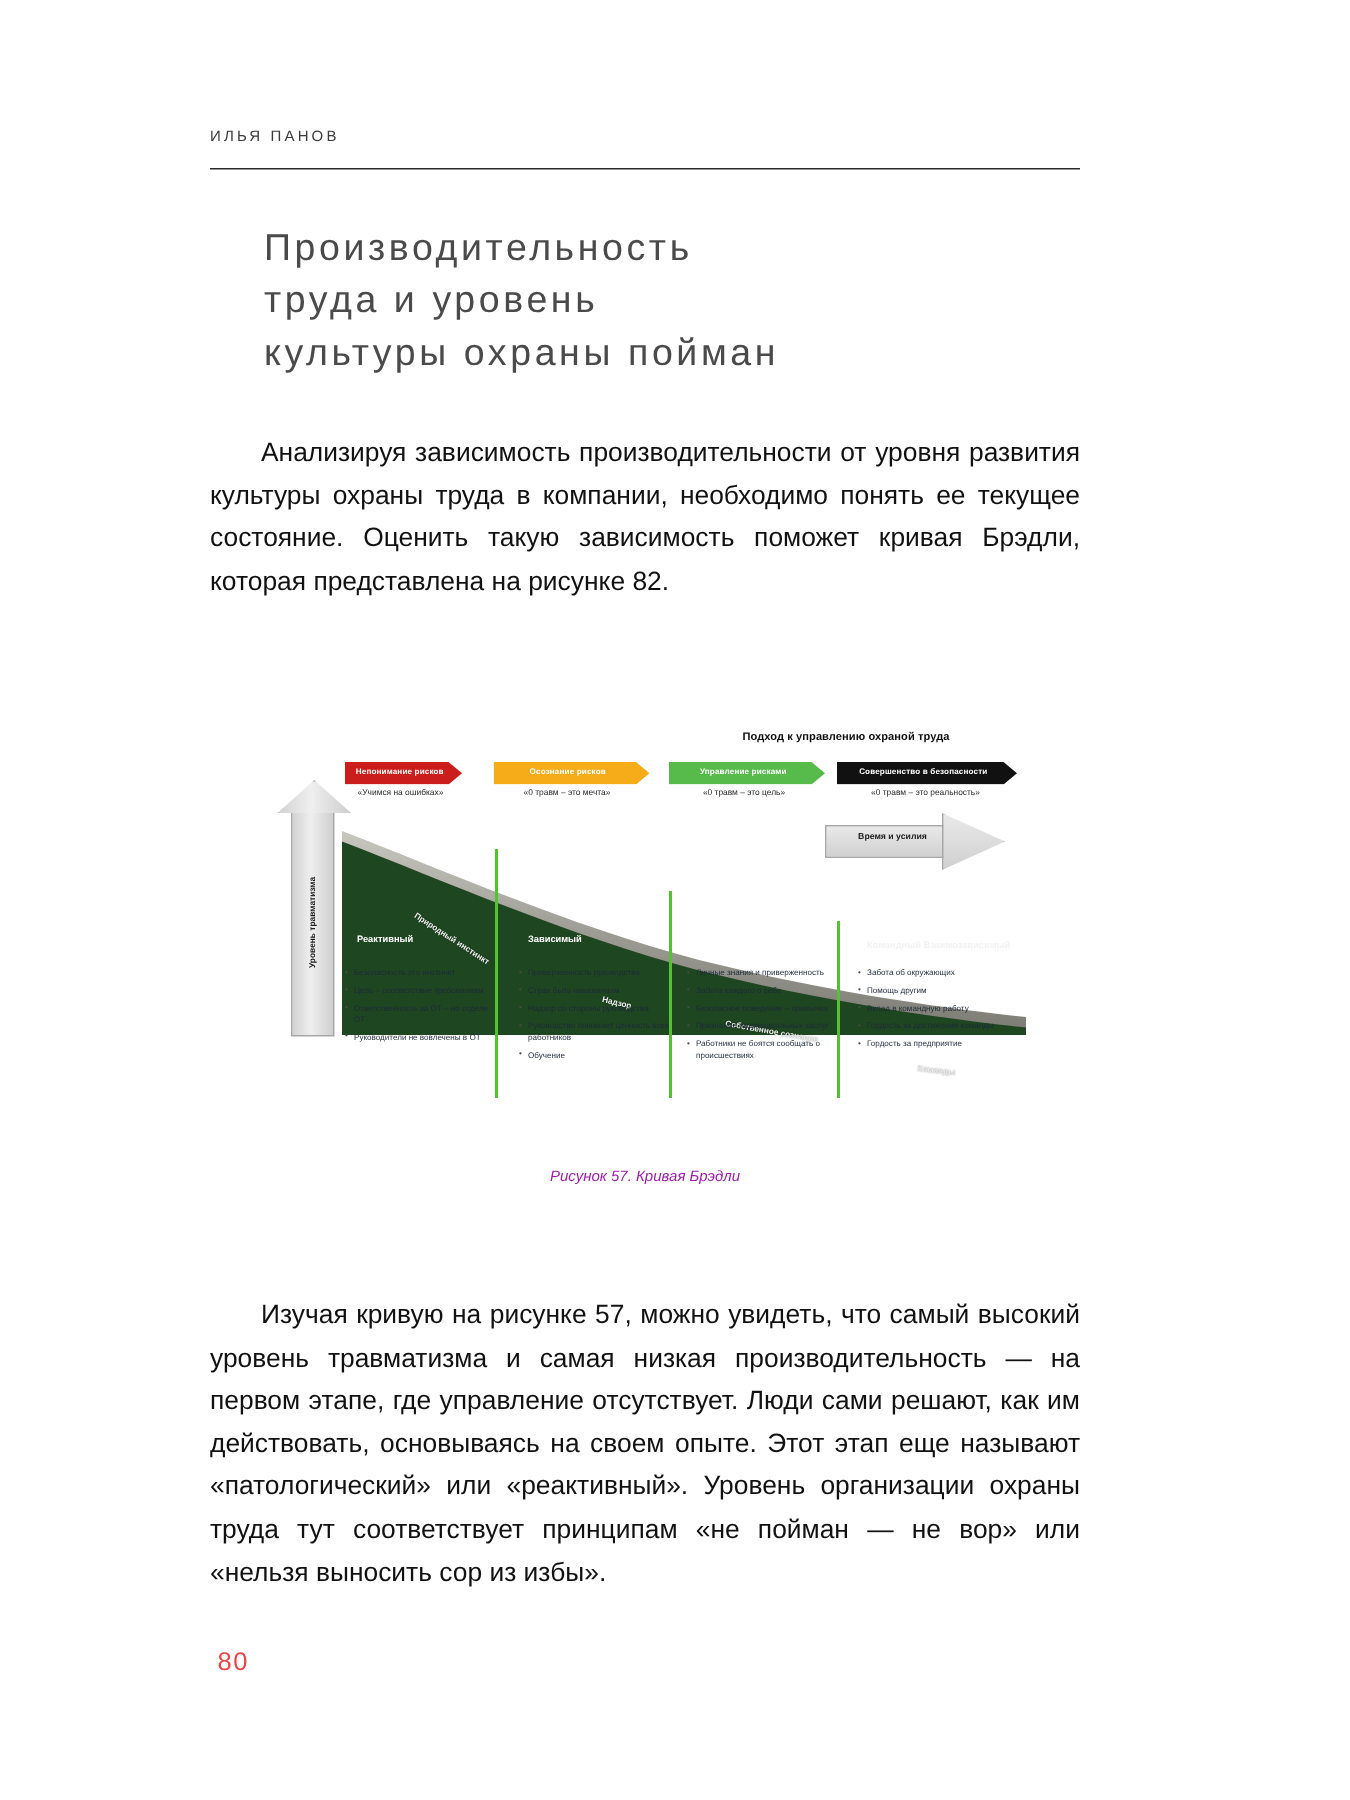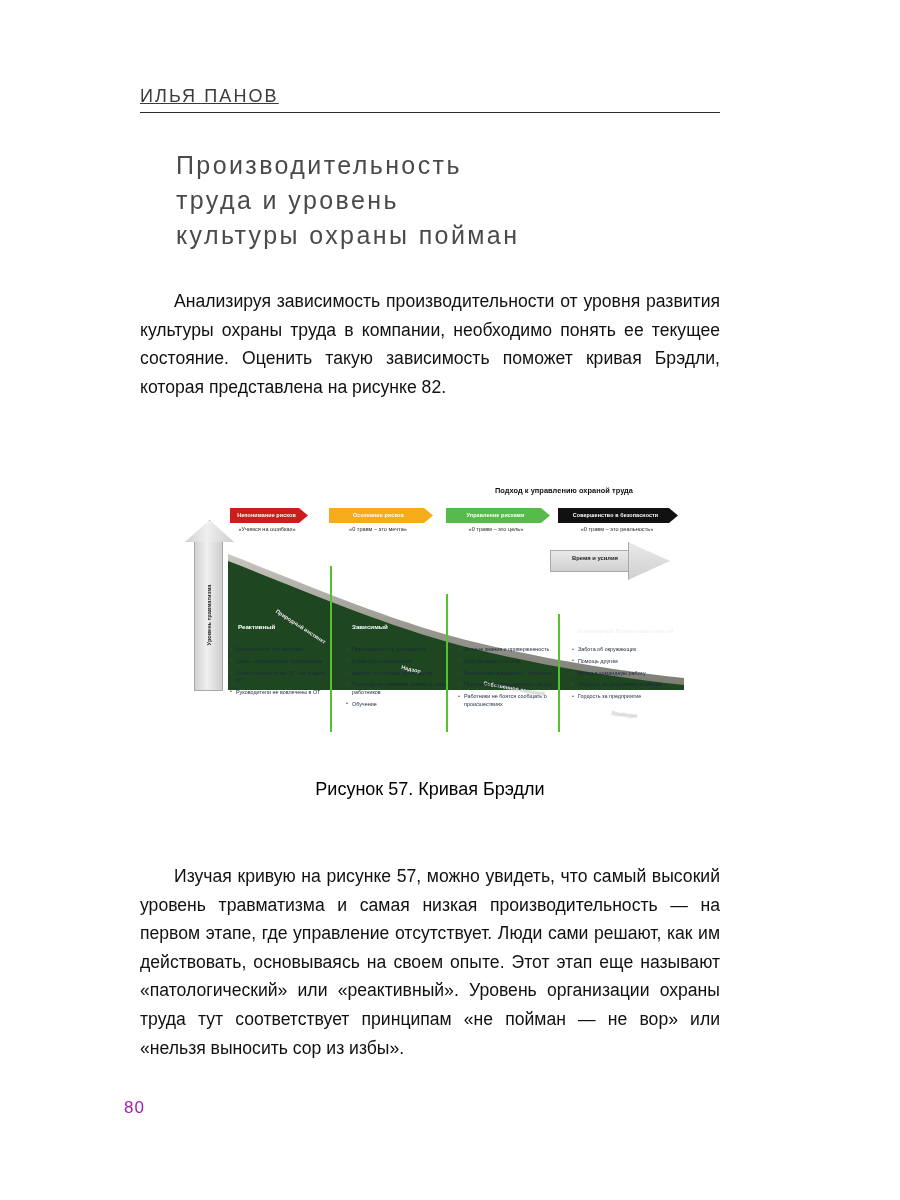--- a/index.html
+++ b/index.html
@@ -9,23 +9,22 @@
     font-family:"Liberation Sans", sans-serif;
     color:#000;
     overflow:hidden;
     position:relative;
   }
   .page{position:absolute;inset:0;}
 
   
   .runhead{
     position:absolute;left:140px;top:86px;width:580px;
-    font-size:18px;letter-spacing:2.1px;color:#3a3a3a;
+    font-size:10px;letter-spacing:2.1px;color:#3a3a3a;
     font-weight:400;
-    text-decoration:underline;
   }
   .runrule{
     position:absolute;left:140px;top:112px;width:580px;height:1px;
     background:#2b2b2b;
   }
 
   
   .chaptitle{
     position:absolute;left:176px;top:148px;width:560px;
     font-size:25px;line-height:35px;letter-spacing:2.4px;
@@ -40,27 +39,27 @@
     text-align:justify;
     color:#111;
   }
   .para.p1{top:287px;}
   .para.p2{top:842px;margin-top:20px;}
   .para .ind{display:inline-block;width:34px;}
 
   
   .figcaption{
     position:absolute;left:140px;top:779px;width:580px;
-    text-align:center;font-size:18px;color:#000000;
+    text-align:center;font-style:italic;font-size:10px;color:#a21caf;
   }
 
   
   .pageno{
-    position:absolute;left:124px;top:1098px;
-    font-size:17px;color:#a21caf;letter-spacing:1px;
+    position:absolute;left:145px;top:1098px;
+    font-size:17px;color:#ef4444;letter-spacing:1px;
   }
 
   
   .figure{
     position:absolute;left:186px;top:484px;width:500px;height:262px;
   }
   .fig-title{
     position:absolute;left:260px;top:2px;width:236px;
     text-align:center;
     font-size:7.4px;font-weight:bold;color:#0d0d0d;

